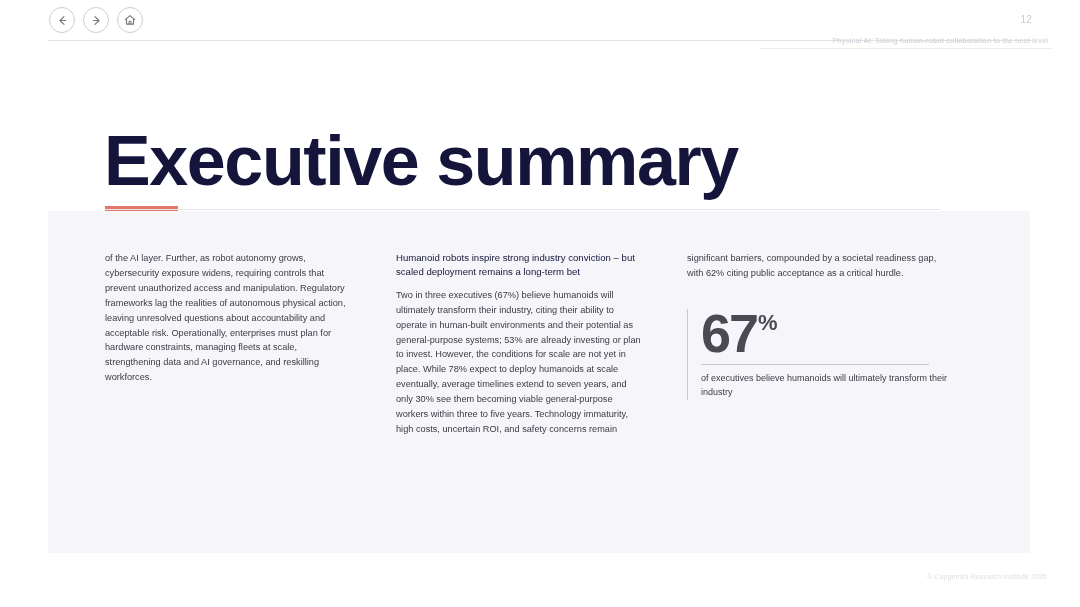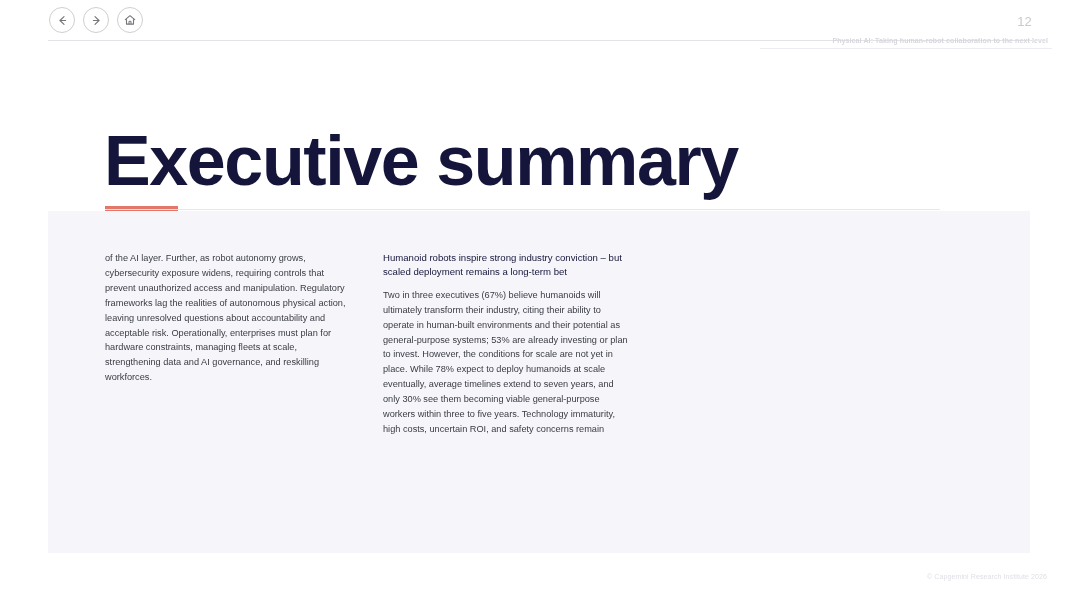--- a/index.html
+++ b/index.html
@@ -43,21 +43,21 @@
     align-items: center;
     justify-content: center;
     color: #6f6f72;
   }
   .nav-btn svg { display: block; }
 
   .page-number {
     position: absolute;
     right: 48px;
     top: 14px;
-    font-size: 13px;
+    font-size: 10px;
     color: #c9c9cf;
     letter-spacing: .2px;
   }
 
   .toolbar-rule {
     position: absolute;
     left: 48px;
     top: 40px;
     width: 984px;
     height: 1px;
@@ -133,21 +133,21 @@
     height: 342px;
     background: #f6f6fa;
   }
 
   .columns {
     position: absolute;
     left: 57px;
     top: 40px;
     width: 880px;
     display: flex;
-    gap: 0;
+    gap: 13px;
   }
 
   .col {
     width: 248px;
     margin-right: 30px;
   }
   .col:last-child { margin-right: 0; width: 265px; }
 
   .body-text {
     font-size: 9.2px;
@@ -276,19 +276,29 @@
     <div class="col">
       <p class="body-text">of the AI layer. Further, as robot autonomy grows, cybersecurity exposure widens, requiring controls that prevent unauthorized access and manipulation. Regulatory frameworks lag the realities of autonomous physical action, leaving unresolved questions about accountability and acceptable risk. Operationally, enterprises must plan for hardware constraints, managing fleets at scale, strengthening data and AI governance, and reskilling workforces.</p>
     </div>
 
     <div class="col">
       <p class="col-heading">Humanoid robots inspire strong industry conviction – but scaled deployment remains a long-term bet</p>
       <p class="body-text">Two in three executives (67%) believe humanoids will ultimately transform their industry, citing their ability to operate in human-built environments and their potential as general-purpose systems; 53% are already investing or plan to invest. However, the conditions for scale are not yet in place. While 78% expect to deploy humanoids at scale eventually, average timelines extend to seven years, and only 30% see them becoming viable general-purpose workers within three to five years. Technology immaturity, high costs, uncertain ROI, and safety concerns remain</p>
     </div>
 
     <div class="col">
-
+      <p class="body-text">significant barriers, compounded by a societal readiness gap, with 62% citing public acceptance as a critical hurdle.</p>
+
+      <div class="stat-block">
+        <div class="stat-vrule"></div>
+        <div class="stat-figure">
+          <span class="stat-value">67</span>
+          <span class="stat-unit">%</span>
+        </div>
+        <div class="stat-hrule"></div>
+        <p class="stat-caption">of executives believe humanoids will ultimately transform their industry</p>
+      </div>
     </div>
 
   </div>
 </div>
 
 <div class="doc-footer">© Capgemini Research Institute 2026</div>
 
 </body></html>

